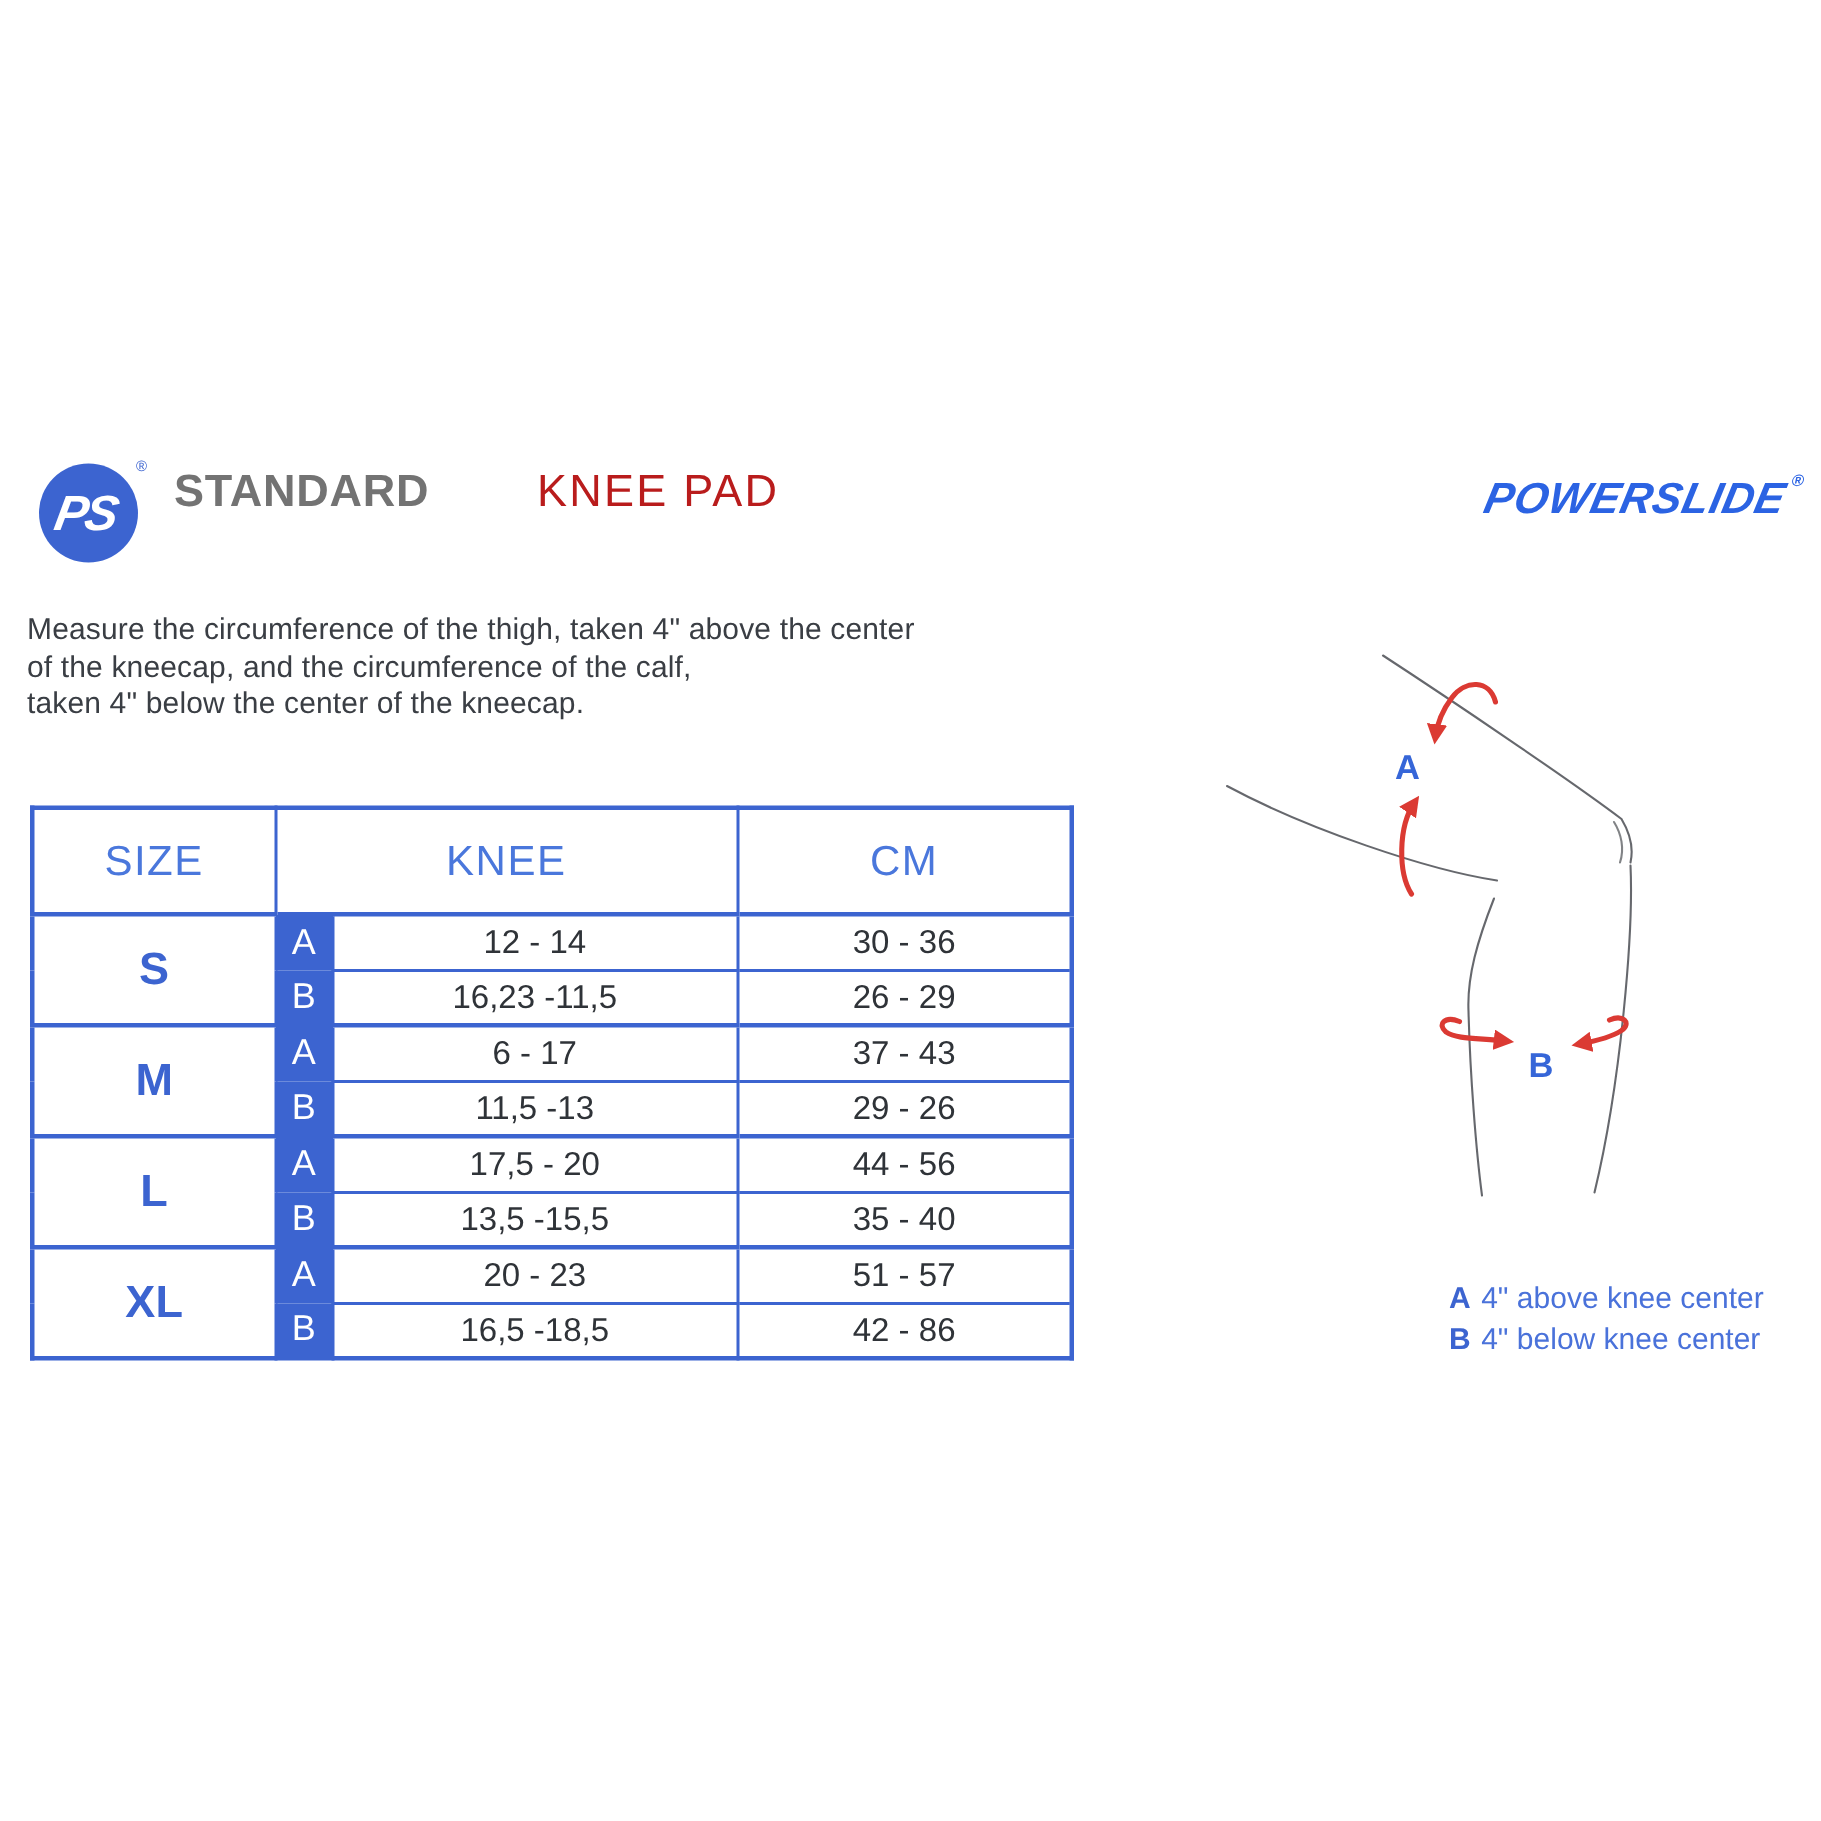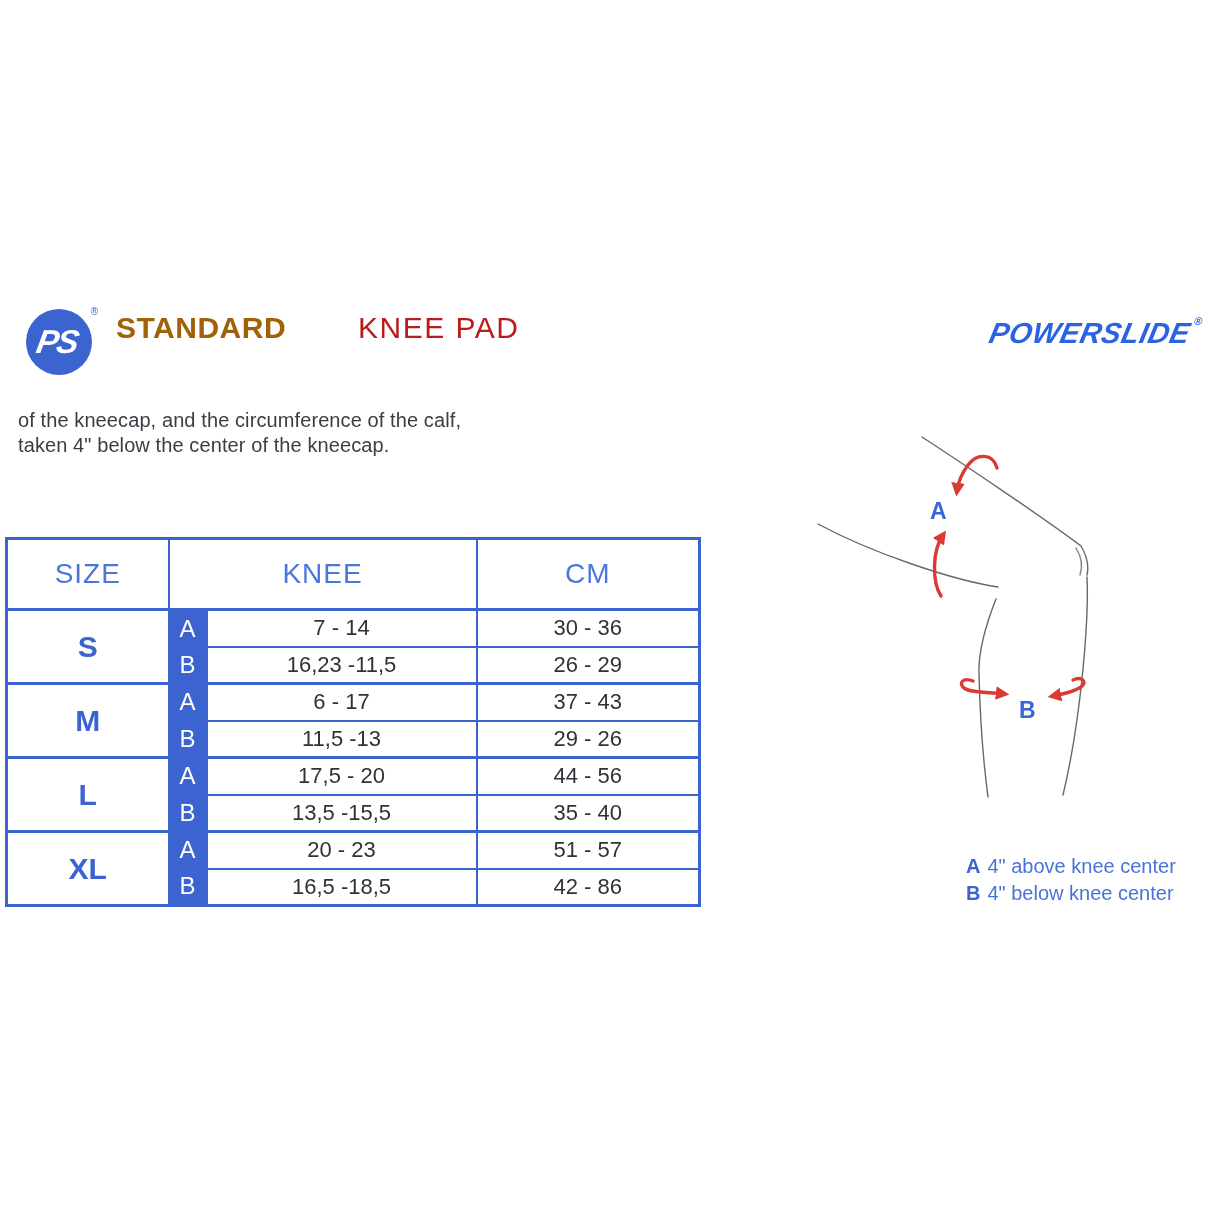--- a/index.html
+++ b/index.html
@@ -15,42 +15,42 @@
     display:flex; align-items:center; justify-content:center;
   }
   .ps-text {
     color:#fff; font-weight:700; font-style:italic; font-size:33px;
     letter-spacing:-2px; transform:skewX(-10deg) translateX(-2px);
   }
   .ps-reg { position:absolute; top:-3px; right:-2px; color:#3C64D0; font-size:10px; font-style:normal; }
 
   .product-line {
     position:absolute; left:116px; top:311px; font-size:30px; font-weight:800;
-    color:#a16207; letter-spacing:0.5px;text-align:right;
+    color:#737373; letter-spacing:0.5px;text-align:right;
   }
   .product-type {
     position:absolute; left:358px; top:311px; font-size:30px; font-weight:400;
     color:#b91c1c; letter-spacing:1.5px;
   }
   .brand {
     position:absolute; left:990px; top:315px; font-size:29px; font-weight:800;
     font-style:italic; color:#2B63E3; letter-spacing:0.5px; transform:skewX(-12deg);
     white-space:nowrap;
   }
   .brand-reg { font-size:11px; vertical-align:18px; font-style:normal; margin-left:2px; }
 
   
   .instructions {
     position:absolute; left:18px; top:408px; font-size:20px; line-height:24.5px;
     color:#3A3E44; letter-spacing:0.1px;
   }
 
   
   .size-table {
-    position:absolute; left:5px; top:537px; width:694px;
+    position:absolute; left:20px; top:537px; width:694px;
     border-collapse:collapse; table-layout:fixed;
     border:3px solid #3C64D0;
   }
   .size-table th {
     height:66px; font-size:28px; font-weight:400; color:#4A77DC;
     border:2px solid #3C64D0; border-bottom-width:3px; letter-spacing:1px;
     text-align:center; vertical-align:middle;
   }
   .size-table td { text-align:center; vertical-align:middle; }
   .size-table tr.data-row { height:37px; }
@@ -82,20 +82,21 @@
   </div>
 
   <div class="product-line">STANDARD</div>
   <div class="product-type">KNEE PAD</div>
 
   <div class="brand">
     <span>POWERSLIDE</span><span class="brand-reg">®</span>
   </div>
 
   <div class="instructions">
+    <div>Measure the circumference of the thigh, taken 4" above the center</div>
     <div>of the kneecap, and the circumference of the calf,</div>
     <div>taken 4" below the center of the kneecap.</div>
   </div>
 
   <table class="size-table">
     <colgroup>
       <col style="width:162px">
         <col style="width:38px">
         <col style="width:270px">
         <col style="width:223px">
@@ -104,21 +105,21 @@
       <tr>
         <th>SIZE</th>
         <th colspan="2">KNEE</th>
         <th>CM</th>
       </tr>
     </thead>
     <tbody>
         <tr class="data-row group-start">
           <td class="size-cell" rowspan="2">S</td>
           <td class="ab-cell">A</td>
-          <td class="val-cell">7 - 14</td>
+          <td class="val-cell">12 - 14</td>
           <td class="val-cell">30 - 36</td>
         </tr>
         <tr class="data-row">
           <td class="ab-cell">B</td>
           <td class="val-cell">16,23 -11,5</td>
           <td class="val-cell">26 - 29</td>
         </tr>
         <tr class="data-row group-start">
           <td class="size-cell" rowspan="2">M</td>
           <td class="ab-cell">A</td>

